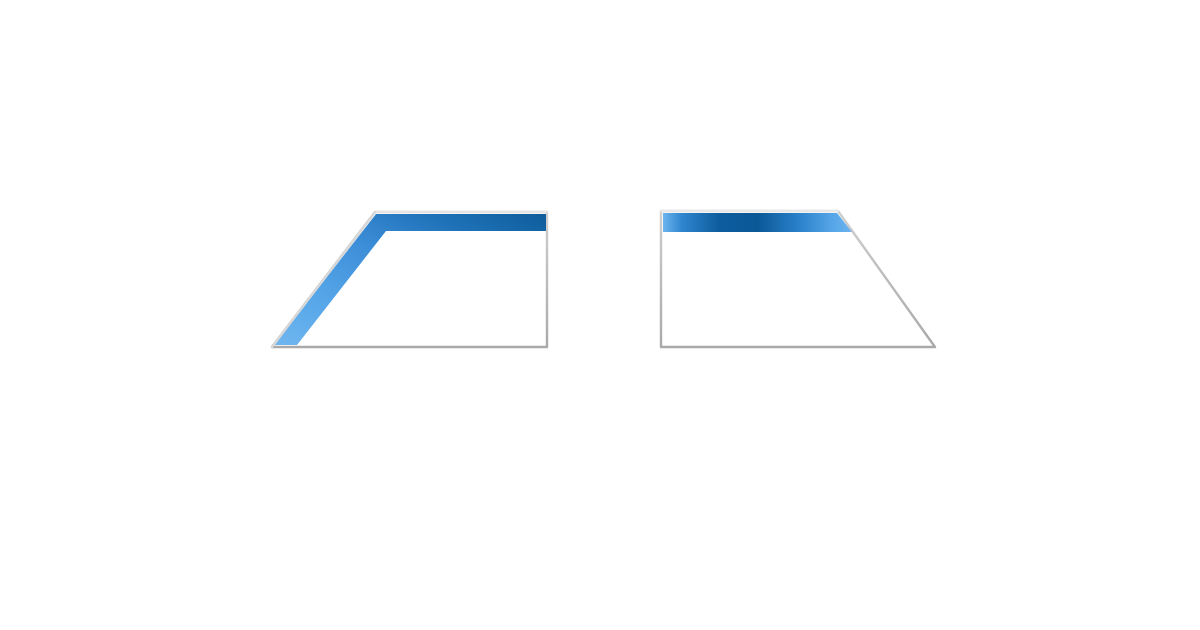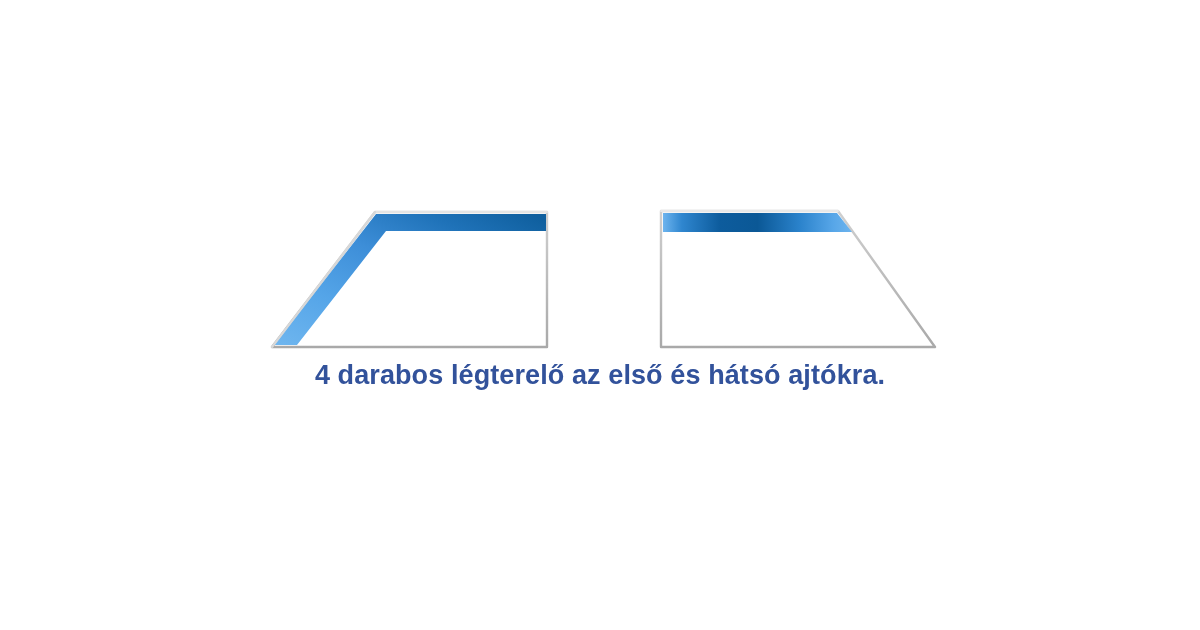--- a/index.html
+++ b/index.html
@@ -77,15 +77,14 @@
       <polyline points="272,347 375,212" fill="none" stroke="#d8d8d8" stroke-width="2.2" stroke-linecap="round"></polyline>
     </g>
 
     <g>
       <polygon points="661,211 838,211 935,347 661,347" fill="#ffffff" stroke="url(#edgeShade)" stroke-width="2.4" stroke-linejoin="round"></polygon>
       <polygon points="663,213 837,213 852,232 663,232" fill="url(#gradRear)" stroke="none"></polygon>
       <polyline points="661,211 838,211" fill="none" stroke="#e8e8e8" stroke-width="2" stroke-linecap="round"></polyline>
     </g>
   </svg>
 
-  <div id="caption">4 darabos légterelő az első és hátsó ajtókra.</div>
 
 </div>
 
 </body></html>

